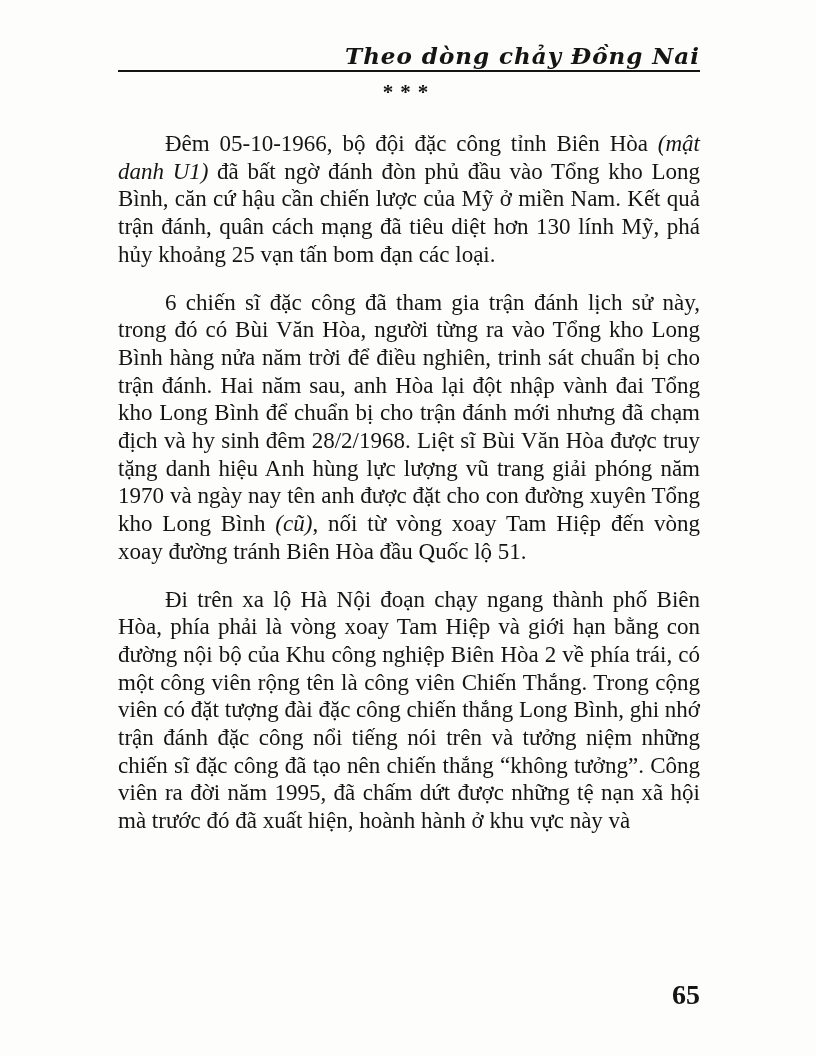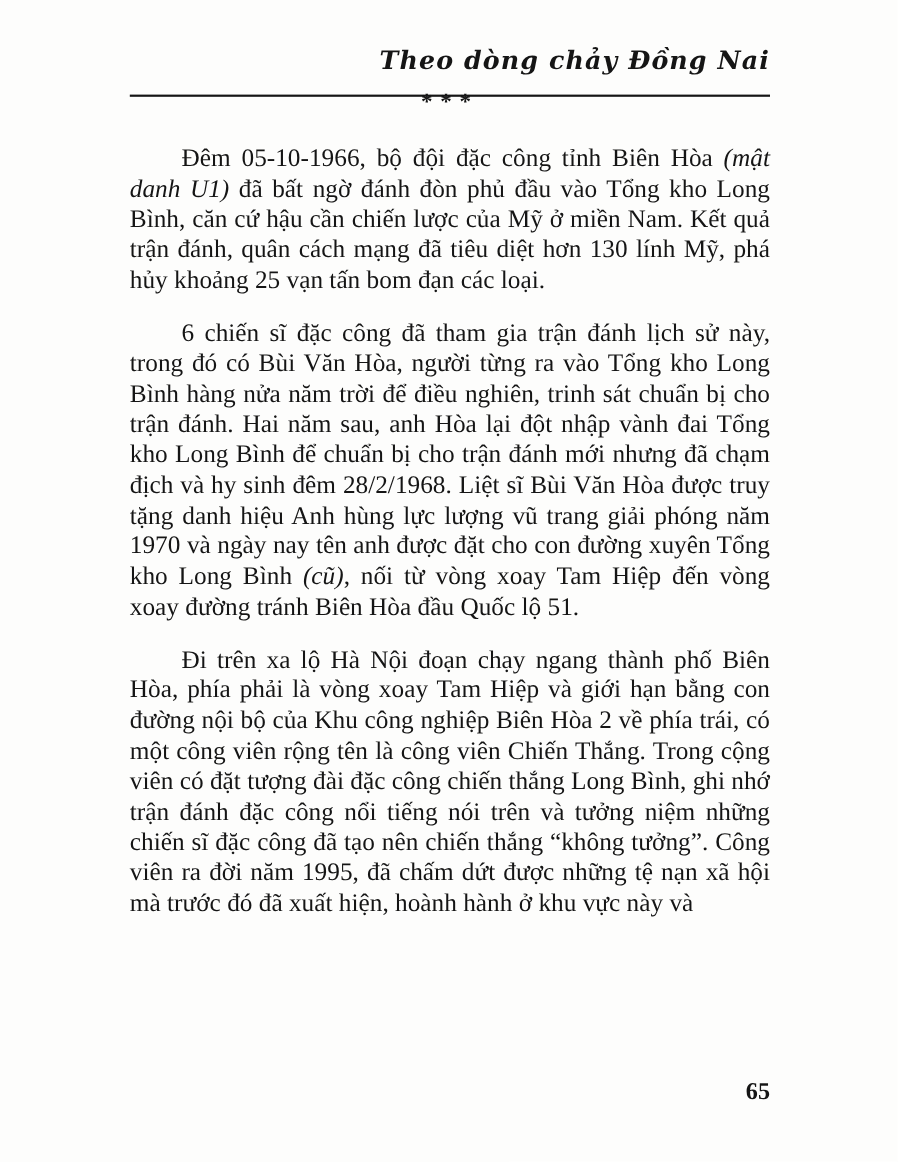--- a/index.html
+++ b/index.html
@@ -19,21 +19,21 @@
     font-family: "Liberation Serif", "DejaVu Serif", serif;
     overflow: hidden;
   }
   .running-header {
     position: absolute;
     left: 118px;
     top: 42px;
     width: 582px;
     text-align: right;
     border-bottom: 2px solid var(--ink);
-    padding-bottom: 16px;
+    padding-bottom: 0;
   }
   .running-header .title {
     font-family: "DejaVu Serif", serif;
     font-style: italic;
     font-weight: bold;
     font-size: 23px;
     letter-spacing: 1px;
     line-height: 1.2;
   }
   .separator {
@@ -62,21 +62,21 @@
   }
   .page-body .it {
     font-style: italic;
   }
   .page-number {
     position: absolute;
     left: 118px;
     top: 980px;
     width: 582px;
     text-align: right;
-    font-size: 22px;
+    font-size: 28px;
     font-weight: bold;
     line-height: 1.1;
   }
 </style>
 </head>
 <body>
 
 <div class="page">
 
   <div class="running-header">

